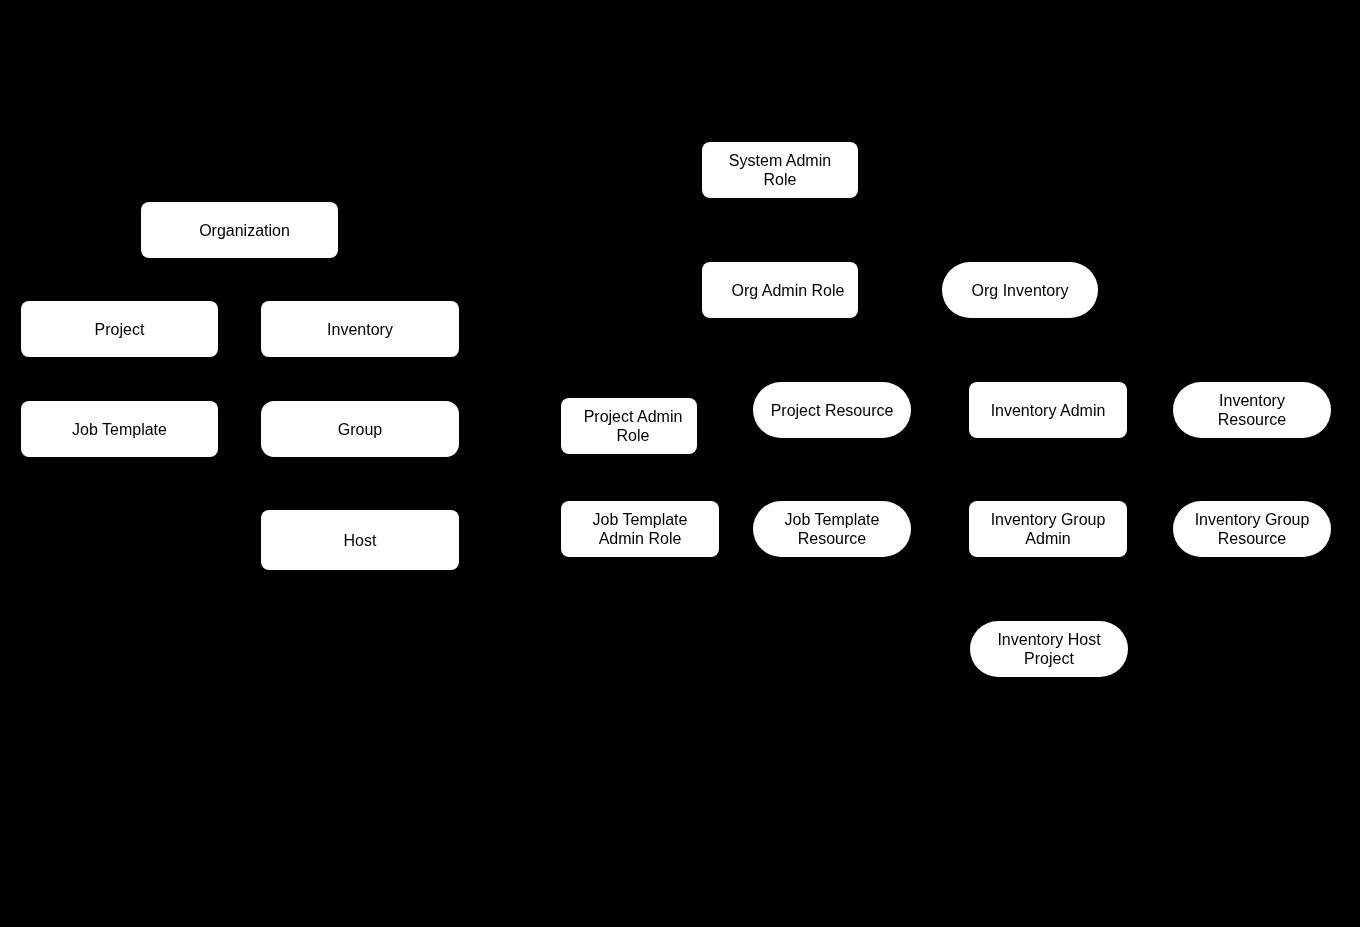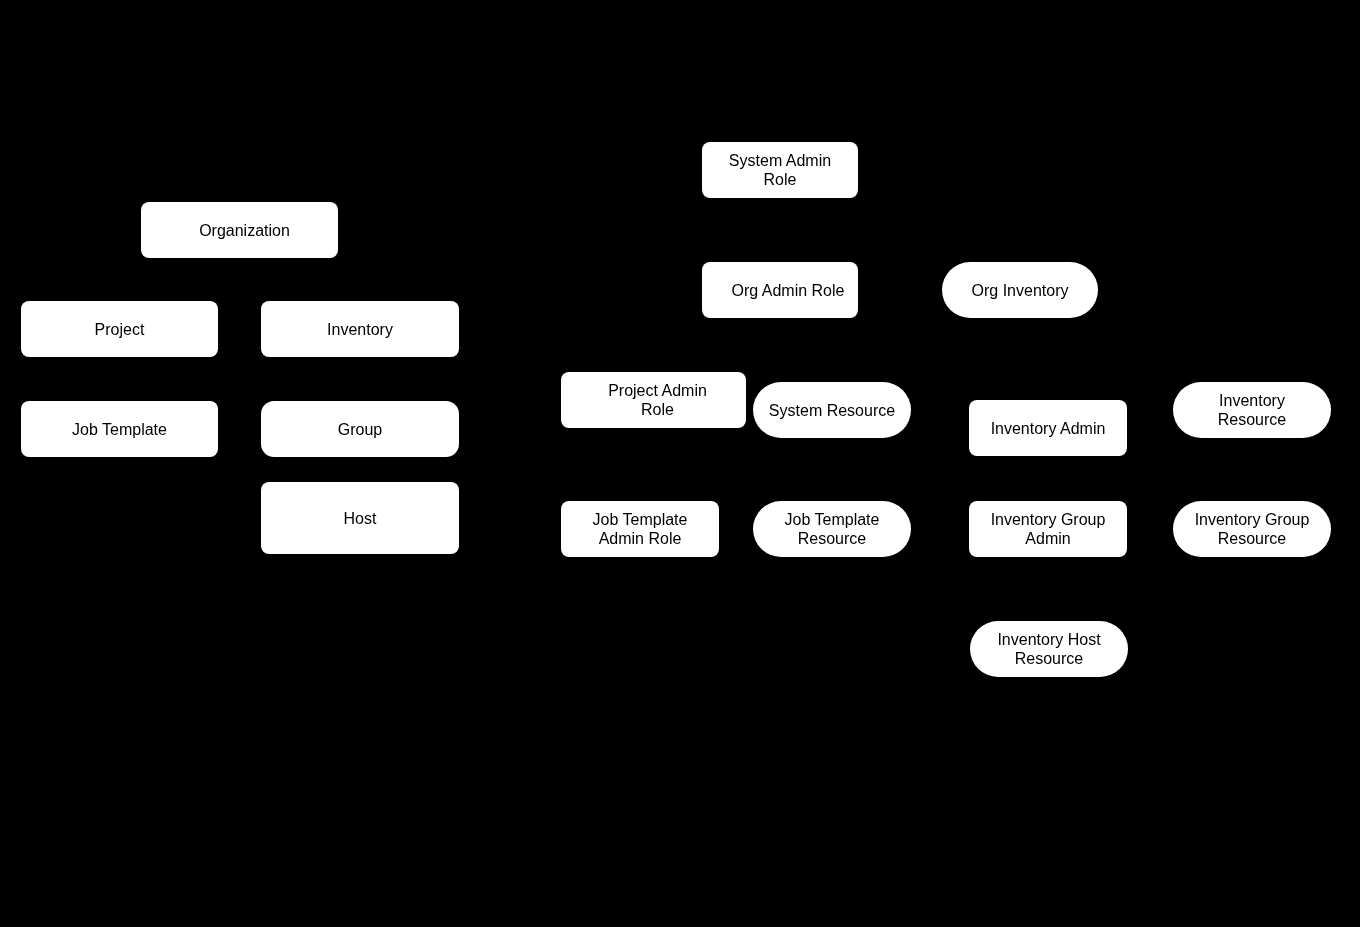--- a/index.html
+++ b/index.html
@@ -32,28 +32,28 @@
   }
   .pill {
     border-radius: 28px;
   }
   
   .n-organization            { left: 141px; top: 202px; width: 197px; height: 56px; padding-left: 14px; }
   .n-project                 { left: 21px;  top: 301px; width: 197px; height: 56px; }
   .n-inventory               { left: 261px; top: 301px; width: 198px; height: 56px; }
   .n-job-template            { left: 21px;  top: 401px; width: 197px; height: 56px; }
   .n-group                   { left: 261px; top: 401px; width: 198px; height: 56px; border-radius: 13px; }
-  .n-host                    { left: 261px; top: 482px; width: 198px; height: 72px; }
+  .n-host                    { left: 261px; top: 510px; width: 198px; height: 60px; }
   
   .n-system-admin-role       { left: 702px; top: 142px; width: 156px; height: 56px; }
   .n-org-admin-role          { left: 702px; top: 262px; width: 156px; height: 56px; padding-left: 20px; }
   .n-org-resource            { left: 942px; top: 262px; width: 156px; height: 56px; }
-  .n-project-admin-role      { left: 561px; top: 372px; width: 185px; height: 56px; padding-left: 12px; }
+  .n-project-admin-role      { left: 561px; top: 398px; width: 136px; height: 56px; padding-left: 12px; }
   .n-project-resource        { left: 753px; top: 382px; width: 158px; height: 56px; }
-  .n-inventory-admin         { left: 969px; top: 400px; width: 158px; height: 56px; }
+  .n-inventory-admin         { left: 969px; top: 382px; width: 158px; height: 56px; }
   .n-inventory-resource      { left: 1173px; top: 382px; width: 158px; height: 56px; }
   .n-job-template-admin-role { left: 561px; top: 501px; width: 158px; height: 56px; }
   .n-job-template-resource   { left: 753px; top: 501px; width: 158px; height: 56px; }
   .n-inventory-group-admin   { left: 969px; top: 501px; width: 158px; height: 56px; }
   .n-inventory-group-resource{ left: 1173px; top: 501px; width: 158px; height: 56px; }
   .n-inventory-host-resource { left: 970px; top: 621px; width: 158px; height: 56px; }
 </style>
 </head>
 <body>
 
@@ -65,28 +65,28 @@
   <div class="node n-job-template">Job Template</div>
   <div class="node n-group">Group</div>
   <div class="node n-host">Host</div>
 
   <div class="node n-system-admin-role">System Admin
 Role</div>
   <div class="node n-org-admin-role">Org Admin Role</div>
   <div class="node pill n-org-resource">Org Inventory</div>
   <div class="node n-project-admin-role">Project Admin
 Role</div>
-  <div class="node pill n-project-resource">System Resource</div>
+  <div class="node pill n-project-resource">Project Resource</div>
   <div class="node n-inventory-admin">Inventory Admin</div>
   <div class="node pill n-inventory-resource">Inventory
 Resource</div>
   <div class="node n-job-template-admin-role">Job Template
 Admin Role</div>
   <div class="node pill n-job-template-resource">Job Template
 Resource</div>
   <div class="node n-inventory-group-admin">Inventory Group
 Admin</div>
   <div class="node pill n-inventory-group-resource">Inventory Group
 Resource</div>
   <div class="node pill n-inventory-host-resource">Inventory Host
-Resource</div>
+Project</div>
 
 </div>
 
 </body></html>

